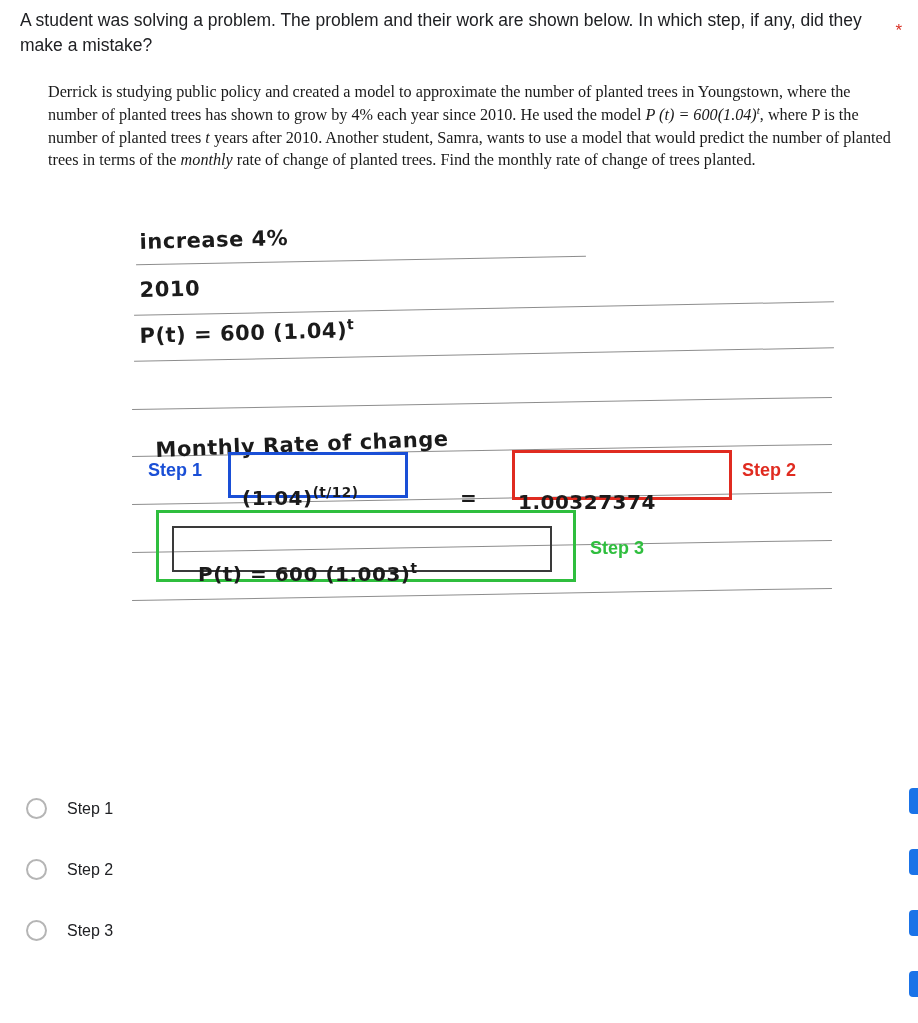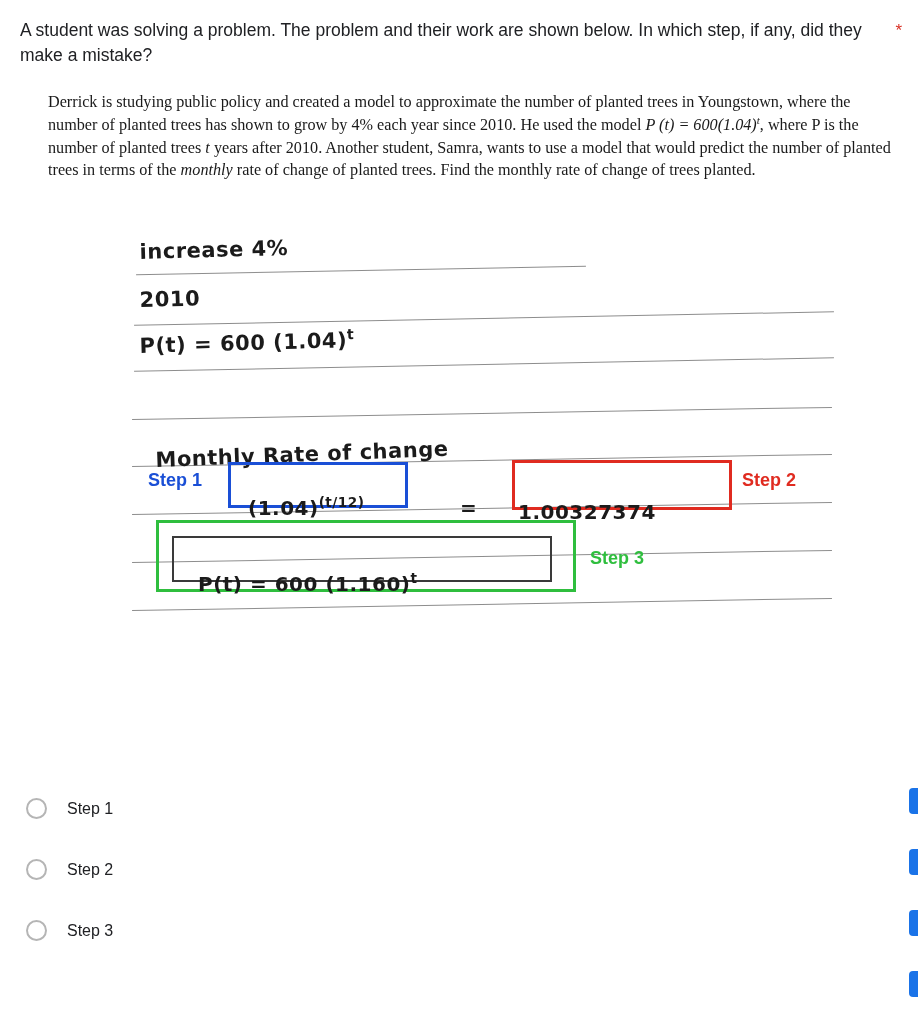--- a/index.html
+++ b/index.html
@@ -11,21 +11,21 @@
     width: 918px;
     height: 1023px;
     font-family: "Liberation Sans", sans-serif;
     color: #202124;
     position: relative;
     overflow: hidden;
   }
 
   
   .question {
-    padding: 18px 26px 0 20px;
+    padding: 8px 26px 0 20px;
     font-size: 17.5px;
     line-height: 1.45;
     color: #202124;
     position: relative;
   }
   .question .q-text {
     display: inline;
   }
   .required-star {
     color: #d93025;
@@ -183,35 +183,35 @@
     <div class="hw hw-slant" style="left:92px; top:80px; font-size:21px;">2010</div>
 
     <div class="hw hw-slant" style="left:92px; top:124px; font-size:21px;">
       <span>P(t) = 600 (1.04)</span><span class="sup">t</span>
     </div>
 
     <div class="hw hw-slant2" style="left:108px; top:240px; font-size:21px;">Monthly  Rate of change</div>
 
     <div class="box box-blue" style="left:180px; top:254px; width:180px; height:46px;"></div>
     <div class="tag tag-blue" style="left:100px; top:262px;">Step 1</div>
-    <div class="hw" style="left:200px; top:286px; font-size:20px;">
+    <div class="hw" style="left:194px; top:286px; font-size:20px;">
       <span>(1.04)</span><span class="sup">(t/12)</span>
     </div>
 
     <div class="hw" style="left:412px; top:288px; font-size:20px;">=</div>
 
     <div class="box box-red" style="left:464px; top:252px; width:220px; height:50px;"></div>
     <div class="tag tag-red" style="left:694px; top:262px;">Step 2</div>
     <div class="hw" style="left:470px; top:292px; font-size:20px;">1.00327374</div>
 
     <div class="box box-green" style="left:108px; top:312px; width:420px; height:72px;"></div>
     <div class="box box-green-inner" style="left:124px; top:328px; width:380px; height:46px;"></div>
     <div class="tag tag-green" style="left:542px; top:340px;">Step 3</div>
     <div class="hw" style="left:150px; top:362px; font-size:20px;">
-      <span>P(t) = 600 (1.160)</span><span class="sup">t</span>
+      <span>P(t) = 600 (1.003)</span><span class="sup">t</span>
     </div>
 
   </div>
 </div>
 
 <div class="options">
 
   <div class="option-row">
     <div class="radio"></div>
     <div class="option-label">Step 1</div>

